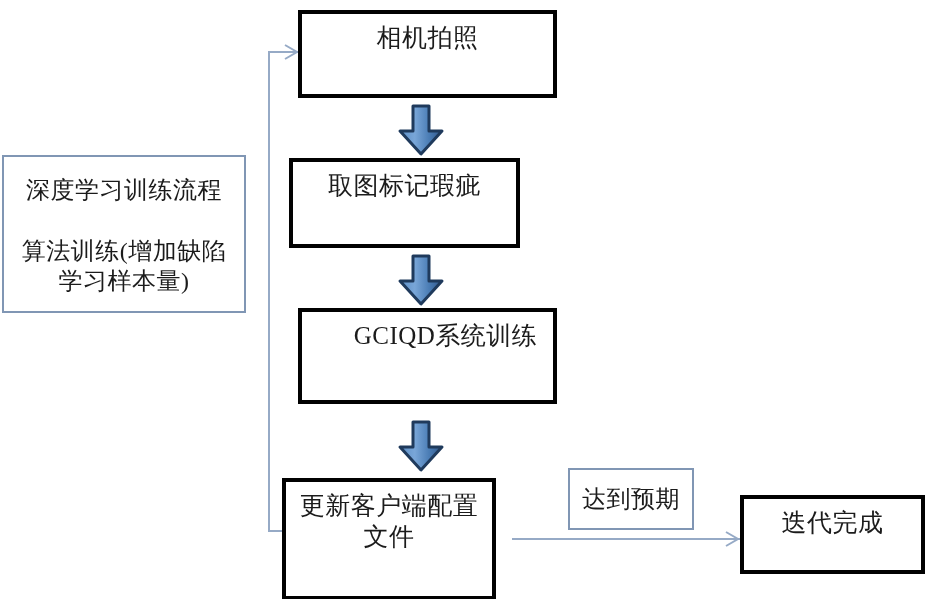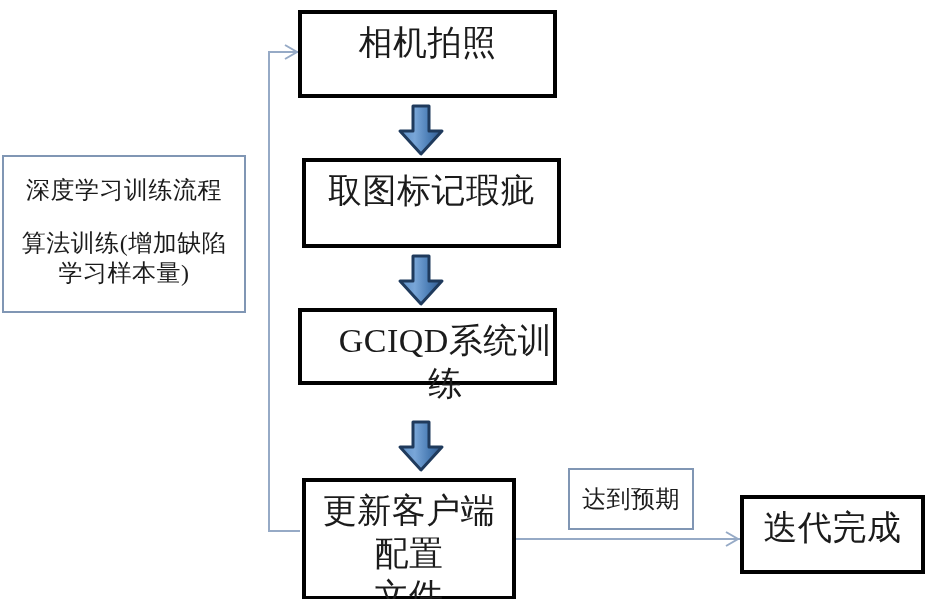--- a/index.html
+++ b/index.html
@@ -22,21 +22,21 @@
     box-sizing: border-box;
     background: #ffffff;
     border: 4px solid #010101;
     display: flex;
     justify-content: center;
     align-items: flex-start;
     text-align: center;
   }
   .node .label {
     font-family: "Liberation Serif", "DejaVu Serif", serif;
-    font-size: 34px;
+    font-size: 25px;
     line-height: 1.25;
     color: #1b1b1b;
     padding-top: 8px;
     white-space: pre-line;
     letter-spacing: 0.5px;
   }
 
   
   .note {
     position: absolute;
@@ -54,30 +54,30 @@
     font-size: 24px;
     line-height: 1.28;
     color: #1b1b1b;
     white-space: pre-line;
     letter-spacing: 0.5px;
     text-align: center;
   }
 
   
   #node-camera       { left: 298px; top: 10px;  width: 259px; height: 88px; }
-  #node-mark         { left: 302px; top: 158px; width: 259px; height: 90px; text-align: center; }
-  #node-train        { left: 298px; top: 308px; width: 259px; height: 77px; padding-left: 36px; }
-  #node-update       { left: 302px; top: 478px; width: 214px; height: 122px; }
+  #node-mark         { left: 289px; top: 158px; width: 231px; height: 90px; text-align: center; }
+  #node-train        { left: 298px; top: 308px; width: 259px; height: 96px; padding-left: 36px; }
+  #node-update       { left: 282px; top: 478px; width: 214px; height: 122px; }
   #node-done         { left: 740px; top: 495px; width: 185px; height: 79px; }
 
   #note-training     { left: 2px;   top: 155px; width: 244px; height: 158px; }
   #note-expected     { left: 568px; top: 468px; width: 126px; height: 62px; }
 
   #note-training .line-1 { margin-top: 18px; }
-  #note-training .line-2 { margin-top: 22px; }
+  #note-training .line-2 { margin-top: 30px; }
   #note-expected .line-1 { margin-top: 14px; font-size: 24px; }
 
   
   .block-arrow {
     position: absolute;
     width: 48px;
     height: 52px;
   }
   #arrow-1 { left: 397px; top: 104px; }
   #arrow-2 { left: 397px; top: 254px; }

